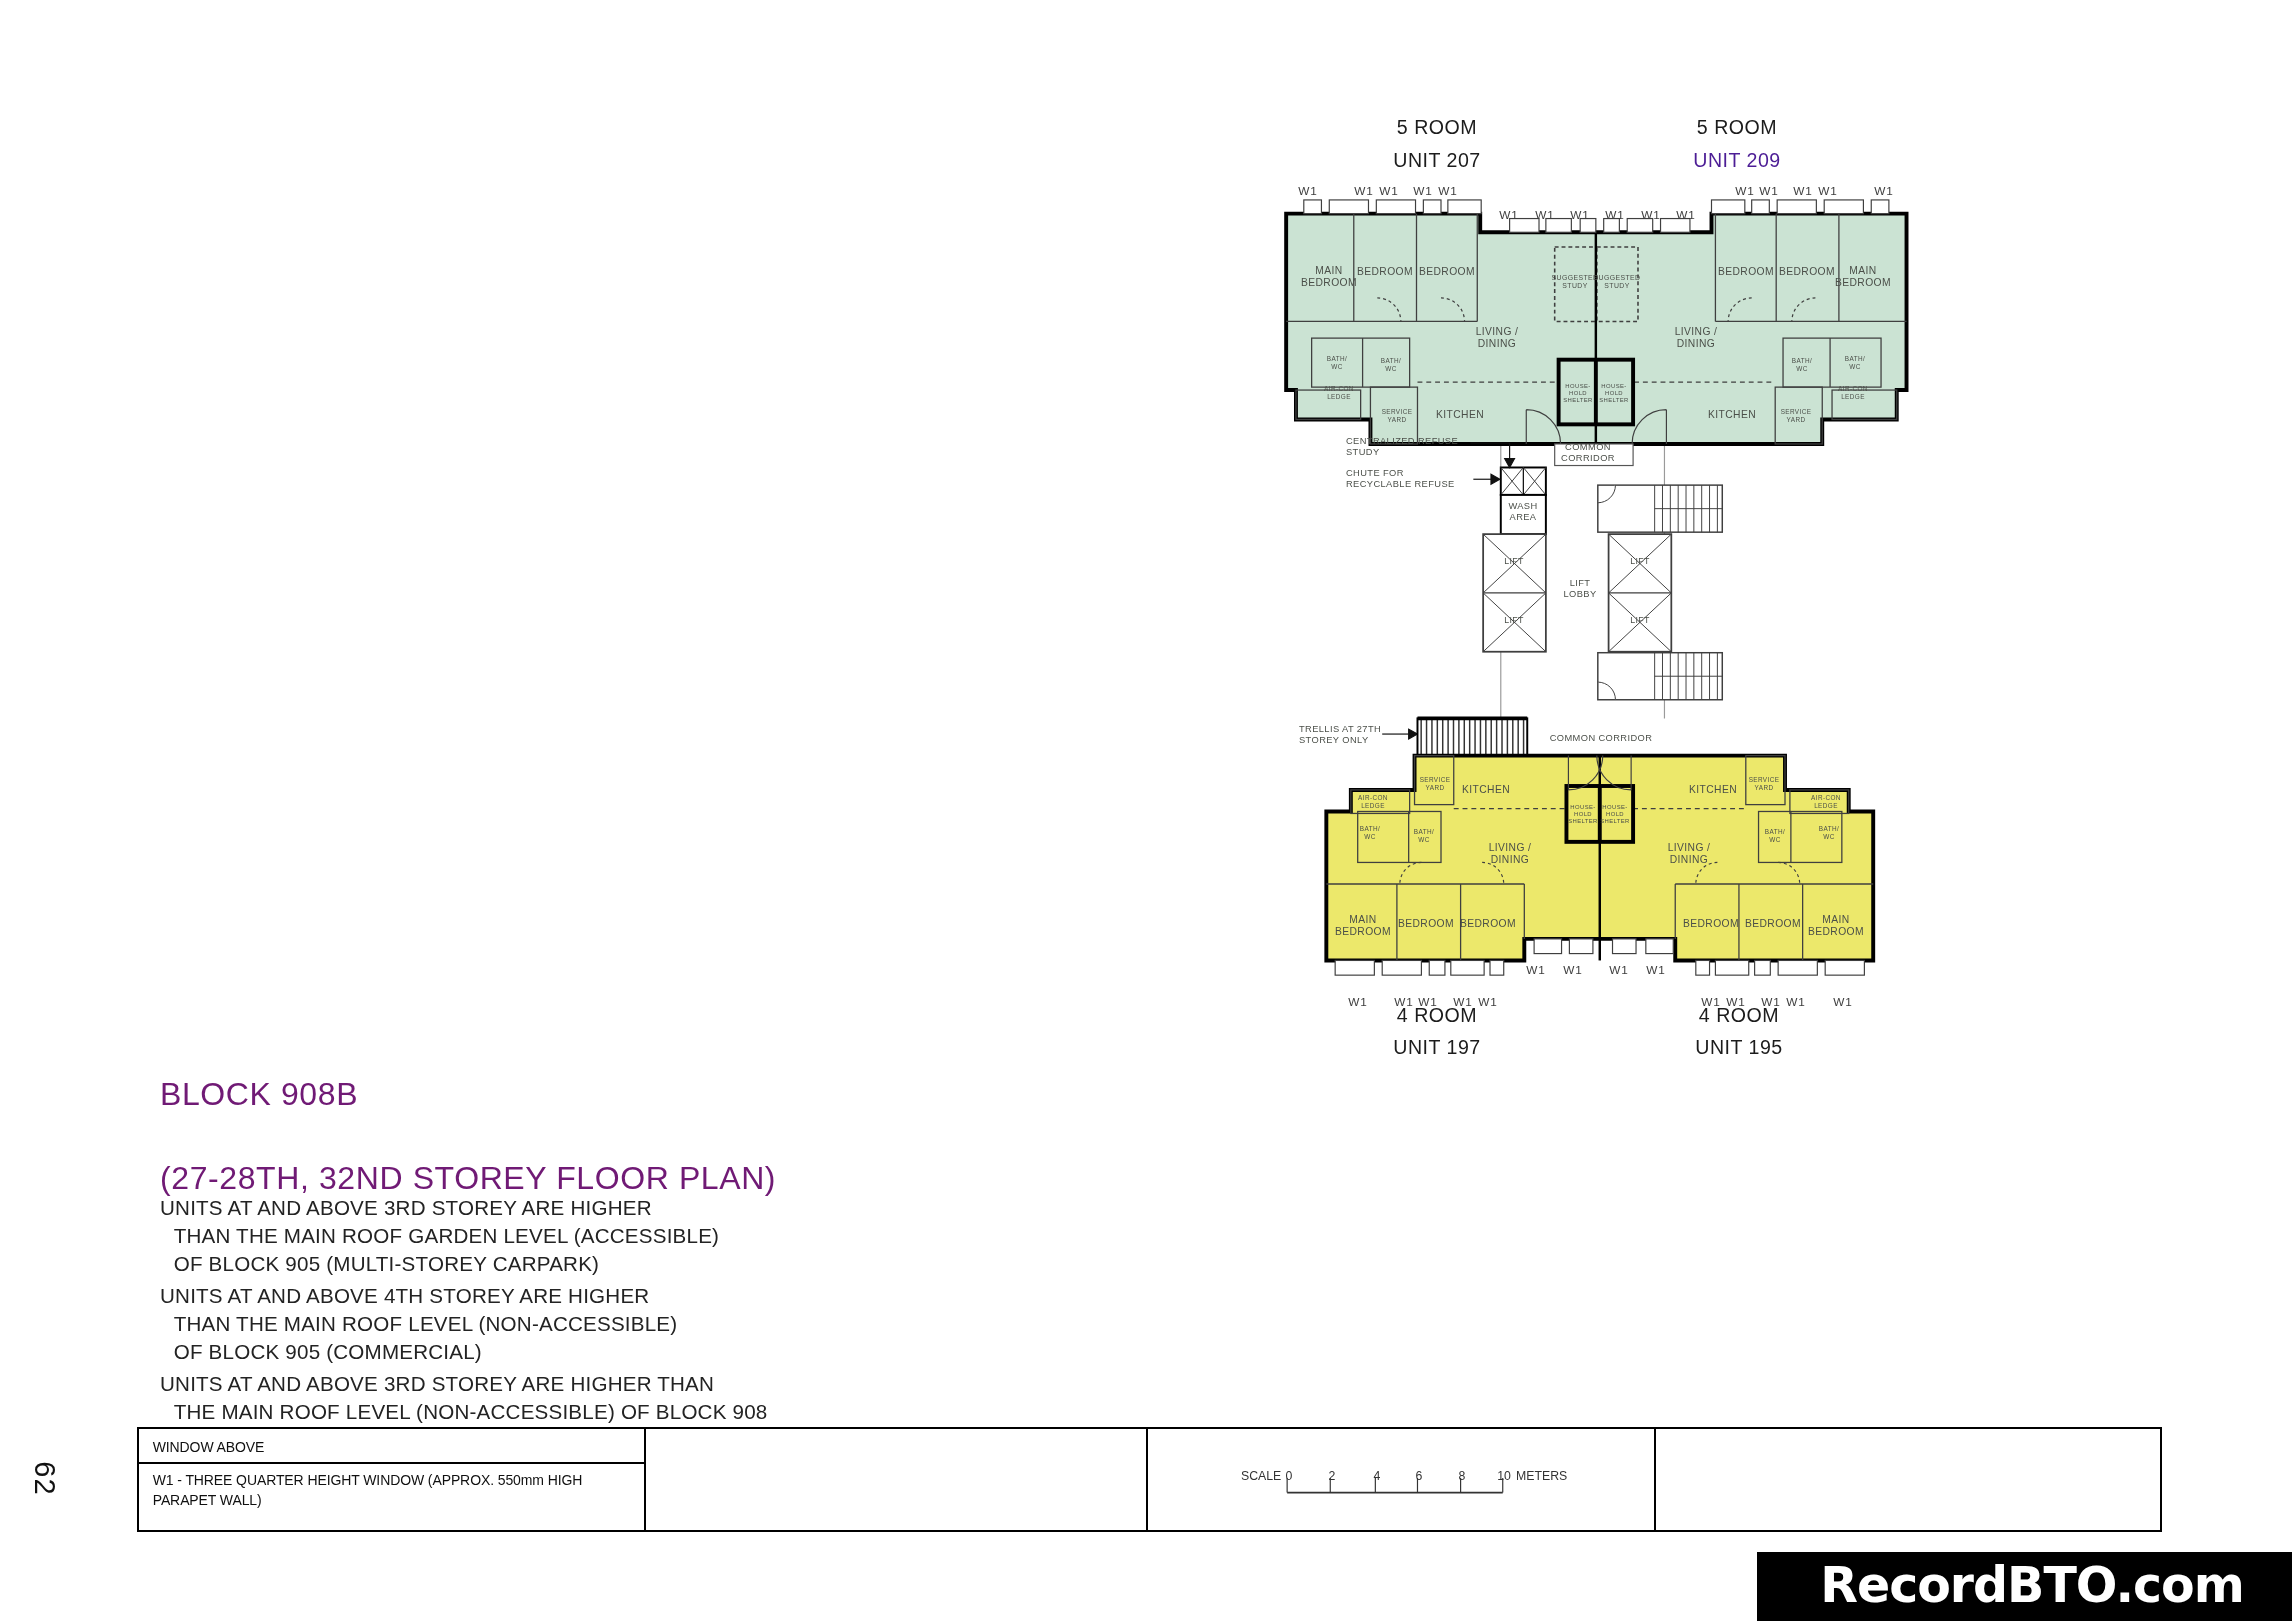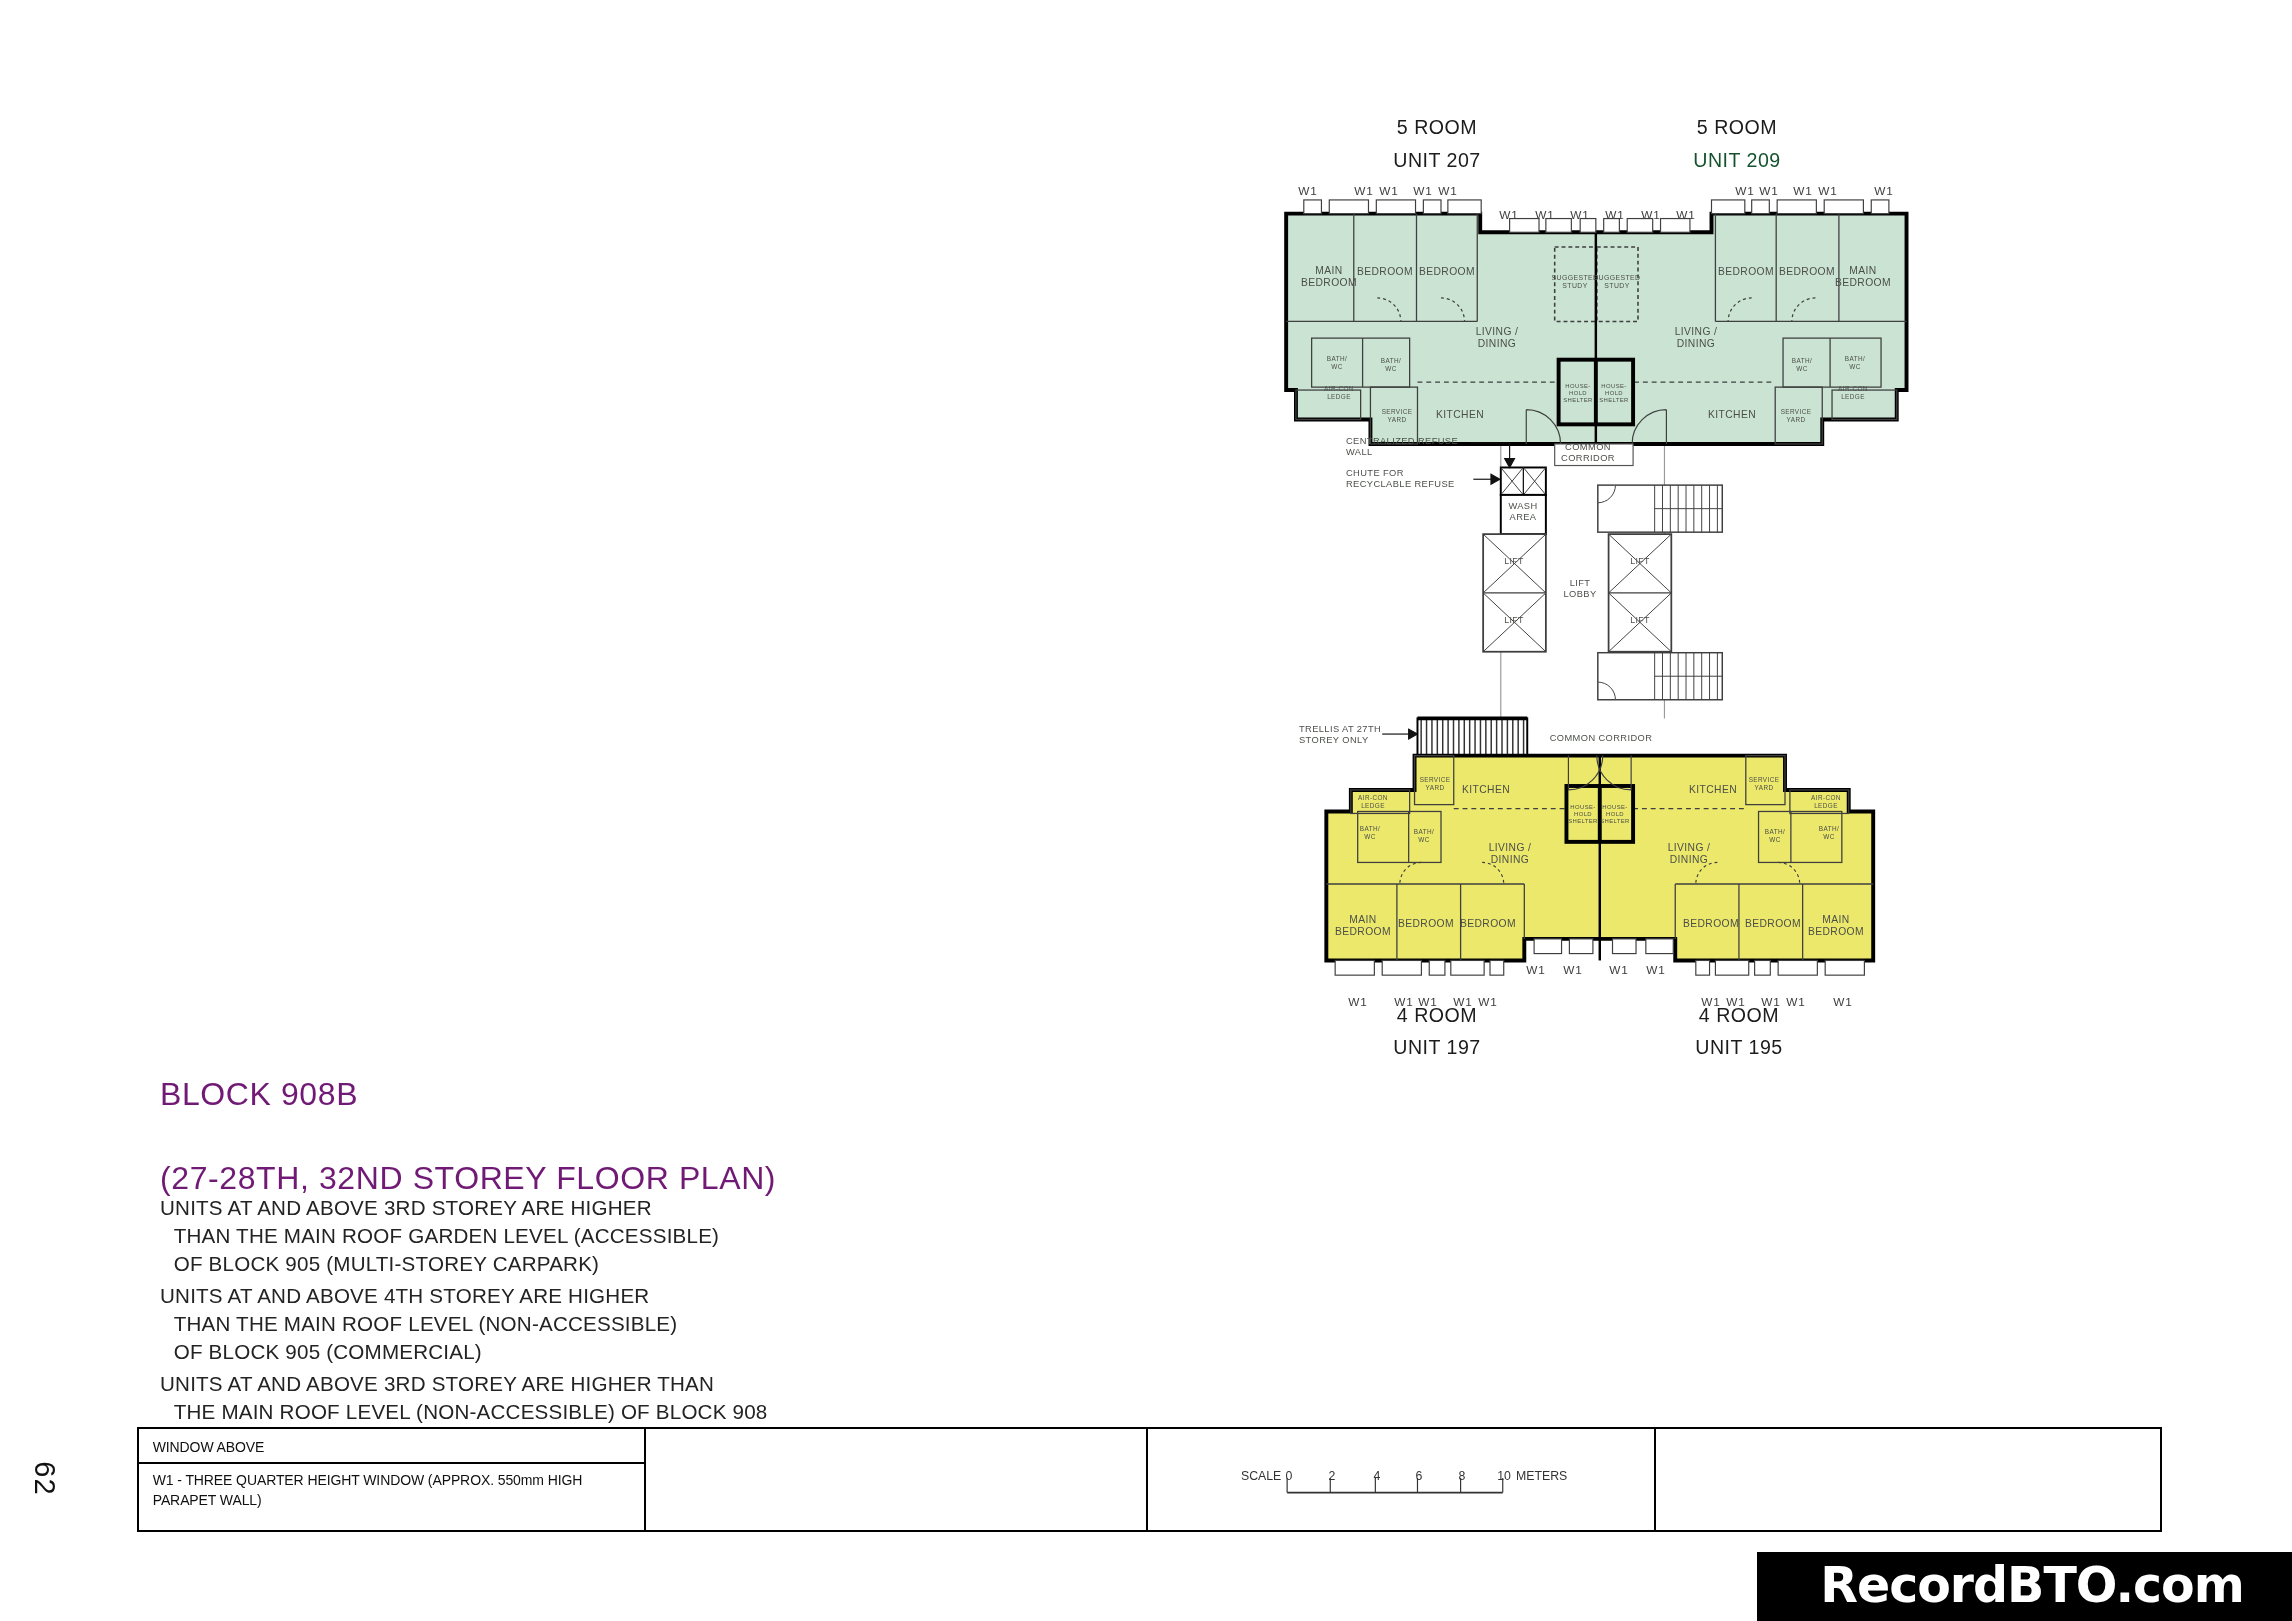--- a/index.html
+++ b/index.html
@@ -173,21 +173,21 @@
     <g stroke="#333" fill="none">
       <path d="M1313,1523H1533" stroke-width="1.8"></path>
       <path d="M1313,1508V1523M1357,1508V1523M1403,1508V1523M1446,1508V1523M1490,1508V1523M1533,1508V1523" stroke-width="1.2"></path>
     </g>
   </svg>
 
   <div id="plan-labels">
       <div class="plabel" style="left: 1437px; top: 128px; font-size: 19.6px; color: rgb(28, 28, 28); letter-spacing: 0.5px;">5 ROOM</div>
       <div class="plabel" style="left: 1437px; top: 161px; font-size: 19.6px; color: rgb(28, 28, 28); letter-spacing: 0.5px;">UNIT 207</div>
       <div class="plabel" style="left: 1737px; top: 128px; font-size: 19.6px; color: rgb(28, 28, 28); letter-spacing: 0.5px;">5 ROOM</div>
-      <div class="plabel" style="left: 1737px; top: 161px; font-size: 19.6px; color: #14532d; letter-spacing: 0.5px;">UNIT 209</div>
+      <div class="plabel" style="left: 1737px; top: 161px; font-size: 19.6px; color: #4c1d95; letter-spacing: 0.5px;">UNIT 209</div>
       <div class="plabel" style="left: 1437px; top: 1016px; font-size: 19.6px; color: rgb(28, 28, 28); letter-spacing: 0.5px;">4 ROOM</div>
       <div class="plabel" style="left: 1437px; top: 1048px; font-size: 19.6px; color: rgb(28, 28, 28); letter-spacing: 0.5px;">UNIT 197</div>
       <div class="plabel" style="left: 1739px; top: 1016px; font-size: 19.6px; color: rgb(28, 28, 28); letter-spacing: 0.5px;">4 ROOM</div>
       <div class="plabel" style="left: 1739px; top: 1048px; font-size: 19.6px; color: rgb(28, 28, 28); letter-spacing: 0.5px;">UNIT 195</div>
       <div class="plabel" style="left: 1329px; top: 277px; font-size: 10.3px;">MAIN
 BEDROOM</div>
       <div class="plabel" style="left: 1385px; top: 272px; font-size: 10.3px;">BEDROOM</div>
       <div class="plabel" style="left: 1447px; top: 272px; font-size: 10.3px;">BEDROOM</div>
       <div class="plabel" style="left: 1575px; top: 282px; font-size: 6.9px;">SUGGESTED
 STUDY</div>
@@ -219,21 +219,21 @@
       <div class="plabel" style="left: 1802px; top: 365px; font-size: 6.4px;">BATH/
 WC</div>
       <div class="plabel" style="left: 1855px; top: 363px; font-size: 6.4px;">BATH/
 WC</div>
       <div class="plabel" style="left: 1853px; top: 393px; font-size: 6.4px;">AIR-CON
 LEDGE</div>
       <div class="plabel" style="left: 1796px; top: 416px; font-size: 6.4px;">SERVICE
 YARD</div>
       <div class="plabel" style="left: 1732px; top: 415px; font-size: 10.3px;">KITCHEN</div>
       <div class="plabel pl-left" style="left: 1346px; top: 447px; font-size: 9.3px;">CENTRALIZED REFUSE
-WALL</div>
+STUDY</div>
       <div class="plabel pl-left" style="left: 1346px; top: 479px; font-size: 9.3px;">CHUTE FOR
 RECYCLABLE REFUSE</div>
       <div class="plabel" style="left: 1588px; top: 453px; font-size: 9.3px;">COMMON
 CORRIDOR</div>
       <div class="plabel" style="left: 1523px; top: 512px; font-size: 9.3px;">WASH
 AREA</div>
       <div class="plabel" style="left: 1514px; top: 561px; font-size: 8.8px;">LIFT</div>
       <div class="plabel" style="left: 1514px; top: 620px; font-size: 8.8px;">LIFT</div>
       <div class="plabel" style="left: 1640px; top: 561px; font-size: 8.8px;">LIFT</div>
       <div class="plabel" style="left: 1640px; top: 620px; font-size: 8.8px;">LIFT</div>

